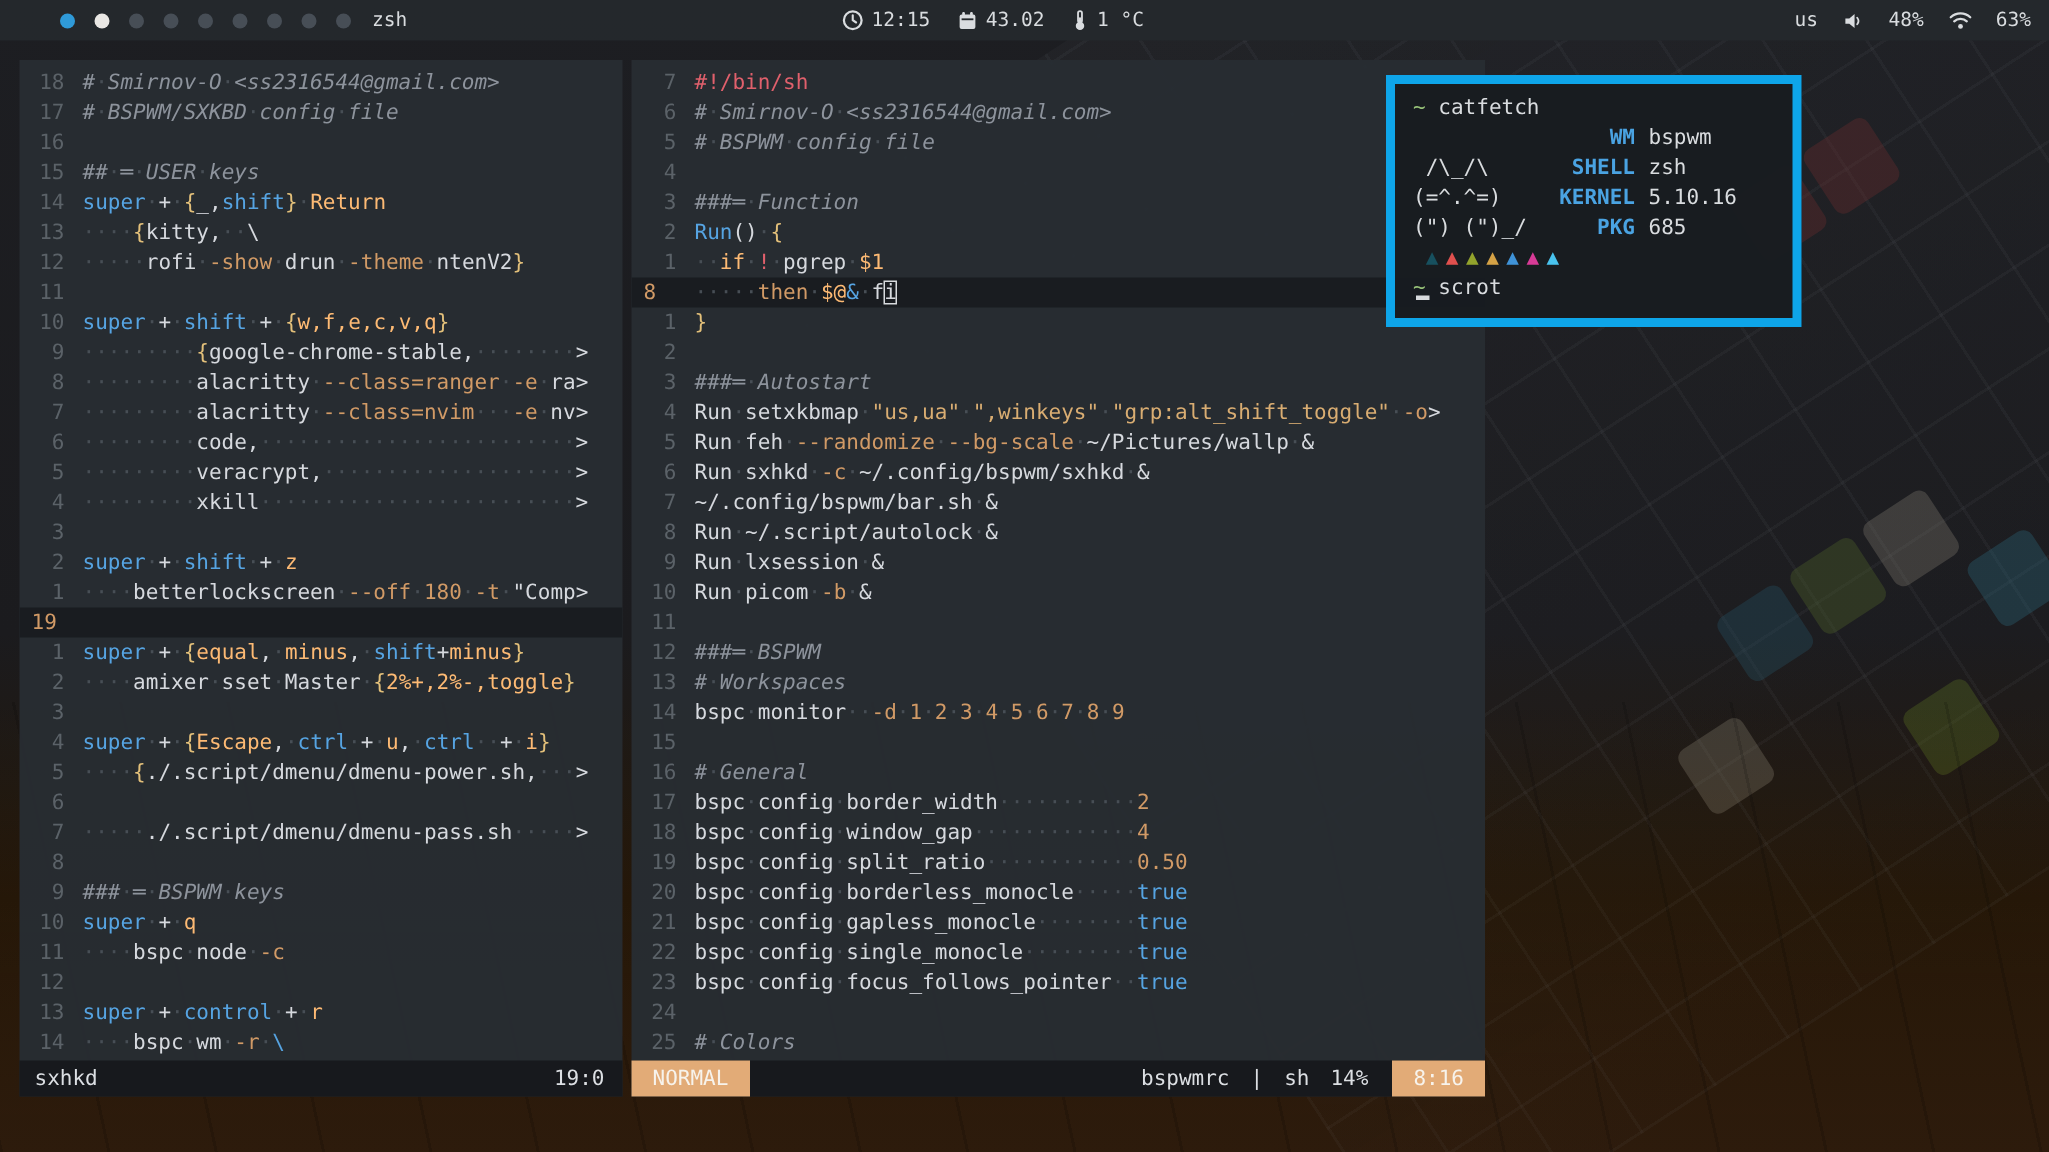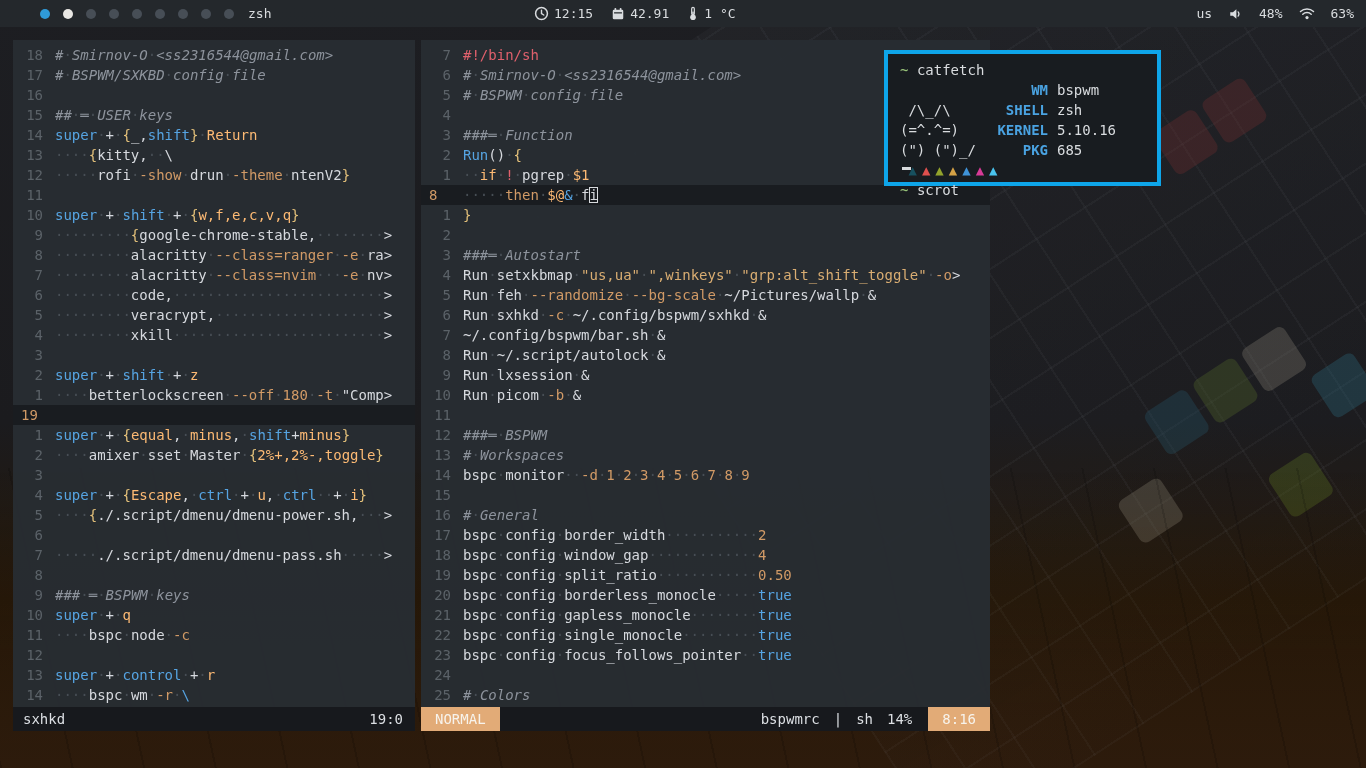--- a/index.html
+++ b/index.html
@@ -30,21 +30,21 @@
 
   
   .bar{position:absolute;top:0;left:0;right:0;height:27px;background:rgba(36,40,44,.97);
        display:flex;align-items:center;color:#d9dcdf;font-size:13px;z-index:30;}
   .ws-dots{display:flex;gap:13px;margin-left:40px;}
   .dot{width:10px;height:10px;border-radius:50%;}
   .dot.focused{background:#2f9ad8;}
   .dot.occupied{background:#e9e7e4;}
   .dot.empty{background:#474e56;}
   .bar-title{margin-left:14px;}
-  .bar-center{position:absolute;left:534px;display:flex;align-items:center;gap:5px;}
+  .bar-center{position:absolute;left:561px;display:flex;align-items:center;gap:5px;}
   .bar-center .gap{width:8px;}
   .bar-right{margin-left:auto;margin-right:12px;display:flex;align-items:center;gap:16px;}
   .bar svg{display:block;}
 
   
   .pane{position:absolute;background:rgba(40,45,50,.96);z-index:10;}
   #pane-left{left:13px;top:40px;width:402px;height:691px;}
   #pane-right{left:421px;top:40px;width:569px;height:691px;}
   .lines{position:absolute;top:0;left:0;right:0;bottom:24px;padding-top:5px;
          overflow:hidden;font-size:14px;line-height:20px;}
@@ -61,22 +61,22 @@
   .statusline{position:absolute;bottom:0;left:0;right:0;height:24px;background:#17191d;
               display:flex;align-items:center;font-size:14px;color:#dcdfe3;}
   .statusline .file{margin-left:10px;}
   .statusline .spacer{flex:1;}
   .statusline .ruler{margin-right:12px;margin-left:28px;}
   .badge{background:#e2ab77;color:#f7f3ec;height:100%;display:flex;align-items:center;
          padding:0 14px;}
   .sl-right{display:flex;align-items:center;gap:14px;margin-right:16px;}
 
   
-  #float{position:absolute;left:884px;top:50px;width:277px;height:136px;box-sizing:border-box;
-         background:rgba(24,28,32,.97);border:4px solid #0ea5e9;z-index:40;
+  #float{position:absolute;left:924px;top:50px;width:277px;height:168px;box-sizing:border-box;
+         background:rgba(24,28,32,.97);border:6px solid #0ea5e9;z-index:40;
          font-size:14px;line-height:20px;color:#d9dcdf;padding:6px 0 0 12px;}
   .frow{height:20px;white-space:pre;}
   .f-prompt{color:#98c379;}
   .f-art{display:inline-block;width:96px;white-space:pre;}
   .f-label{display:inline-block;width:52px;text-align:right;color:#4aa3e2;font-weight:bold;}
   .f-val{margin-left:9px;}
   .tri{font-size:14px;margin-right:5px;}
   .f-cursor{position:absolute;left:14px;bottom:12px;width:9px;height:3px;background:#d8dbde;}
 </style>
 </head>
@@ -120,21 +120,21 @@
     <span>12:15</span>
     <span class="gap"></span>
     <span>
       <svg width="14" height="14" viewBox="0 0 16 16">
           <rect x="2" y="3" width="12" height="11" rx="1.5" fill="#d9dcdf"></rect>
           <rect x="4" y="1.2" width="2" height="3.2" rx="0.8" fill="#d9dcdf"></rect>
           <rect x="10" y="1.2" width="2" height="3.2" rx="0.8" fill="#d9dcdf"></rect>
           <rect x="3.5" y="6" width="9" height="1.4" fill="#24282c"></rect>
         </svg>
     </span>
-    <span>42.91</span>
+    <span>43.02</span>
     <span class="gap"></span>
     <span>
       <svg width="12" height="15" viewBox="0 0 12 16">
           <rect x="4.6" y="1.5" width="2.8" height="8" rx="1.4" fill="none" stroke="#d9dcdf" stroke-width="1.3"></rect>
           <circle cx="6" cy="12" r="3" fill="#d9dcdf"></circle>
           <rect x="5.2" y="6" width="1.6" height="5" fill="#d9dcdf"></rect>
         </svg>
     </span>
     <span>1 °C</span>
   </div>

